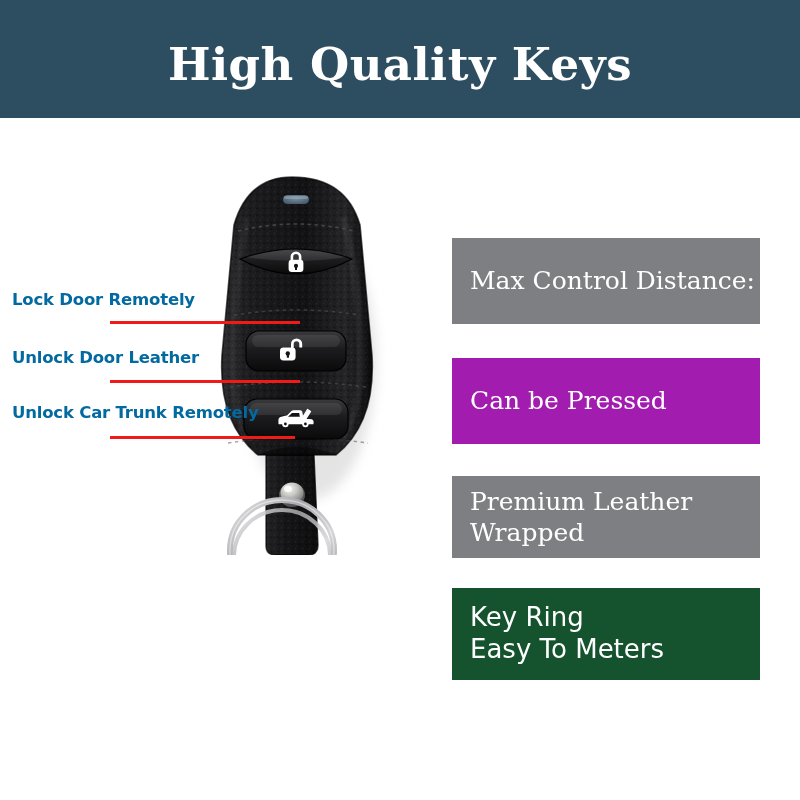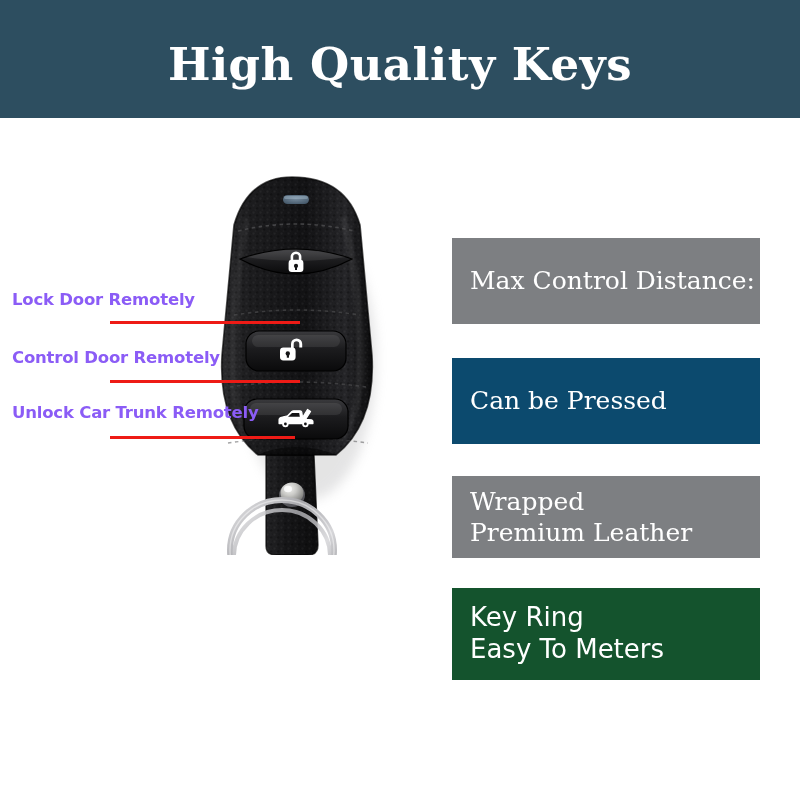--- a/index.html
+++ b/index.html
@@ -44,21 +44,21 @@
     width: 800px;
     height: 682px;
     background: #ffffff;
   }
   .annotation-label {
     position: absolute;
     left: 12px;
     font-family: "DejaVu Sans", "Liberation Sans", sans-serif;
     font-weight: bold;
     font-size: 16.5px;
-    color: #8b5cf6;
+    color: #0369a1;
     white-space: nowrap;
     letter-spacing: -0.2px;
   }
   .annotation-line {
     position: absolute;
     height: 3px;
     background: #ee1b16;
   }
 
   
@@ -268,34 +268,34 @@
       <ellipse cx="86" cy="395" rx="52" ry="50" fill="none" stroke="url(#ringGrad)" stroke-width="6"></ellipse>
       <ellipse cx="86" cy="395" rx="52" ry="50" fill="none" stroke="#ffffff" stroke-width="1.4" opacity="0.45"></ellipse>
       <ellipse cx="86" cy="401" rx="48" ry="46" fill="none" stroke="url(#ringGrad)" stroke-width="4" opacity="0.85"></ellipse>
     </g>
   </svg>
 </div>
 
 <div id="annotations-layer">
     <div class="annotation-label" style="top: 290px;">Lock Door Remotely</div>
     <div class="annotation-line" style="top: 321px; left: 110px; width: 190px;"></div>
-    <div class="annotation-label" style="top: 348px;">Control Door Remotely</div>
+    <div class="annotation-label" style="top: 348px;">Unlock Door Leather</div>
     <div class="annotation-line" style="top: 380px; left: 110px; width: 190px;"></div>
     <div class="annotation-label" style="top: 403px;">Unlock Car Trunk Remotely</div>
     <div class="annotation-line" style="top: 436px; left: 110px; width: 185px;"></div>
   </div>
 
 <div id="features-layer">
     <div class="feature-box" style="top: 238px; height: 86px; background: rgb(125, 127, 130);">
       <div class="feature-line">Max Control Distance:</div>
     </div>
-    <div class="feature-box" style="top: 358px; height: 86px; background: #0c4a6e;">
+    <div class="feature-box" style="top: 358px; height: 86px; background: #a21caf;">
       <div class="feature-line">Can be Pressed</div>
     </div>
     <div class="feature-box" style="top: 476px; height: 82px; background: rgb(125, 127, 130);">
+      <div class="feature-line">Premium Leather</div>
       <div class="feature-line">Wrapped</div>
-      <div class="feature-line">Premium Leather</div>
     </div>
     <div class="feature-box sans" style="top: 588px; height: 92px; background: #14532d;">
       <div class="feature-line">Key Ring</div>
       <div class="feature-line">Easy To Meters</div>
     </div>
   </div>
 
 </body></html>

